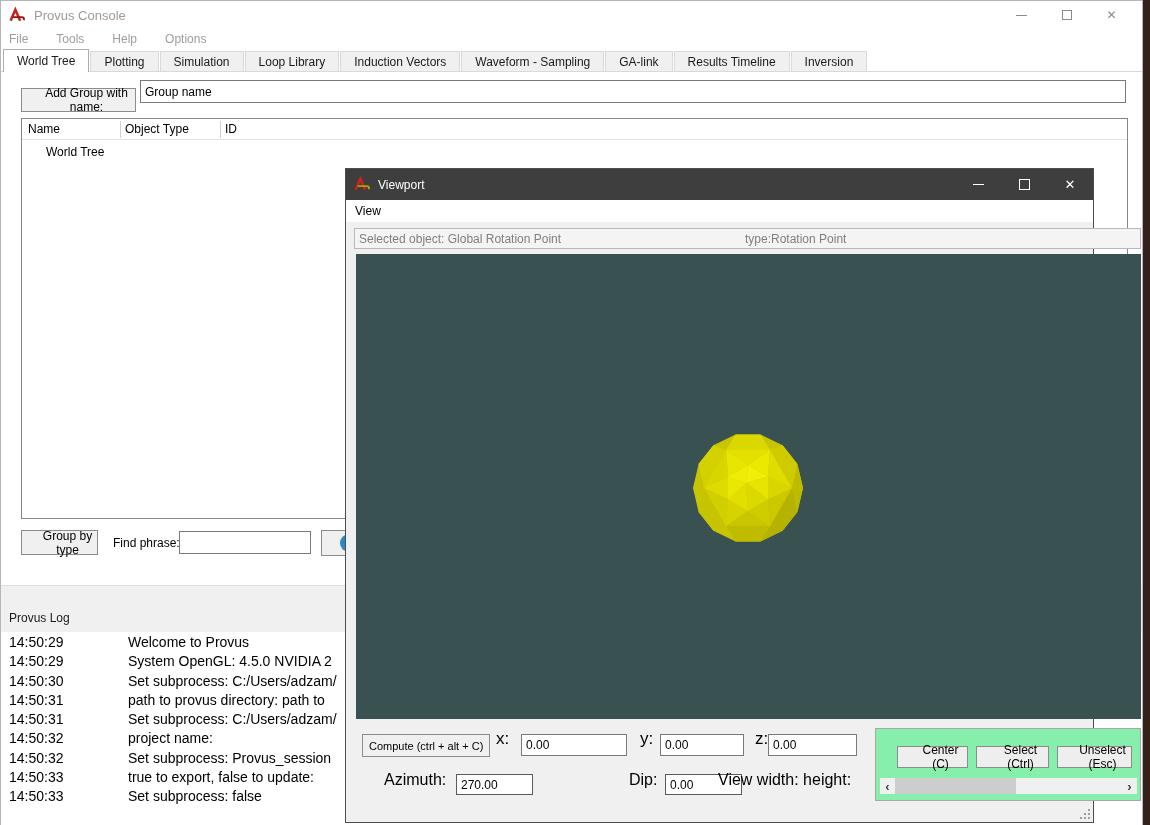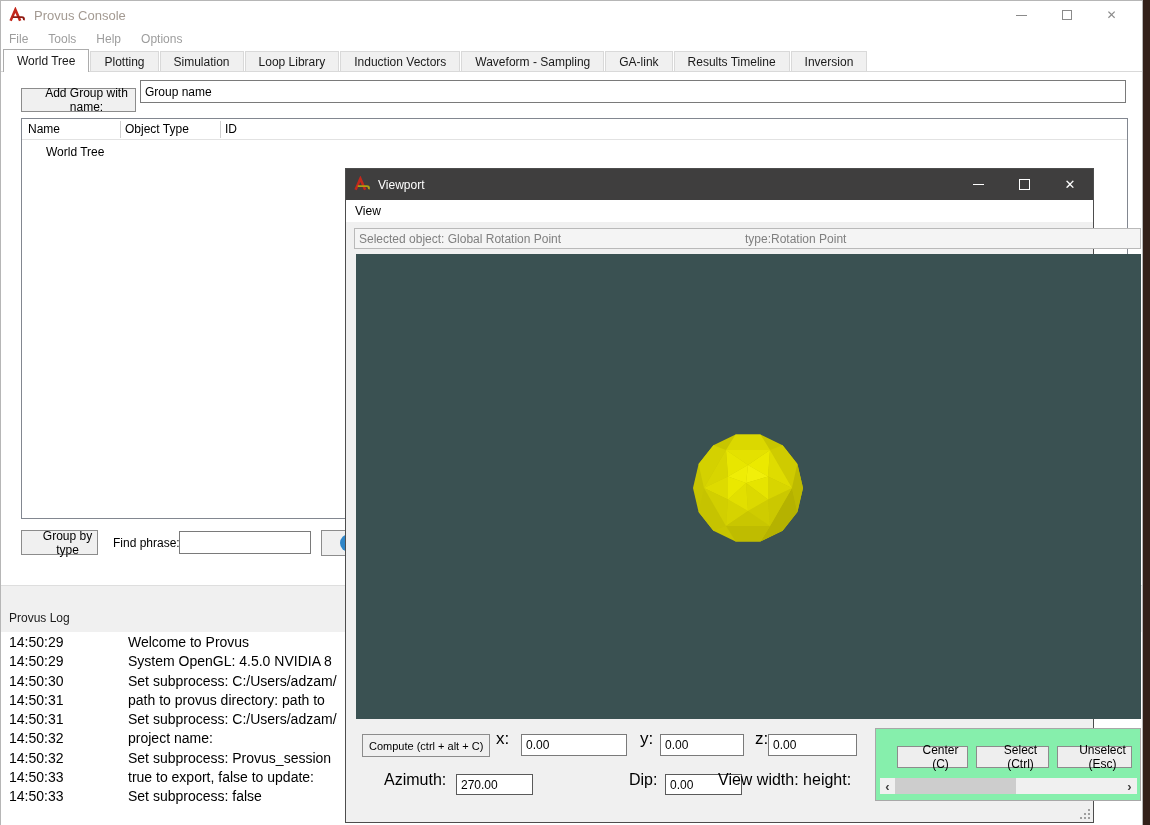--- a/index.html
+++ b/index.html
@@ -11,21 +11,21 @@
 
   
   .main-window { position:absolute; left:0; top:0; width:1143px; height:825px; background:#fff; border:1px solid #b6b6b6; border-bottom:none; z-index:1; }
   .mw-titlebar { height:28px; display:flex; align-items:center; position:relative; background:#fff; }
   .mw-logo { margin-left:8px; width:17px; height:17px; }
   .mw-title { margin-left:8px; font-size:13px; color:#a39a92;text-align:right; }
   .win-controls { position:absolute; right:8px; top:0; height:28px; display:flex; }
   .win-btn { width:45px; height:28px; display:flex; align-items:center; justify-content:center; color:#8a8a8a; font-size:12px; cursor:default; }
   .glyph-min { width:11px; height:0; border-top:1px solid #8a8a8a; display:block; }
   .glyph-max { width:10px; height:10px; border:1px solid #8a8a8a; display:block; }
-  .mw-menubar { height:20px; display:flex; align-items:center; gap:0; padding-left:8px; }
+  .mw-menubar { height:20px; display:flex; align-items:center; gap:8px; padding-left:8px; }
   .menu-item { font-size:12px; color:#9d9d9d; padding:2px 10px 2px 0; margin-right:10px; }
 
   .tabbar { position:relative; height:23px; display:flex; align-items:flex-end; padding-left:2px; }
   .tabbar::after { content:""; position:absolute; left:0; right:0; bottom:0; height:1px; background:#d9d9d9; }
   .tab { position:relative; font-size:12px; color:#1a1a1a; background:#f0f0f0; border:1px solid #d9d9d9; border-bottom:none; height:21px; padding:3px 13px 0 13px; margin-right:1px; }
   .tab.active { background:#fff; height:23px; z-index:3; border-color:#acacac; padding-top:4px; }
   .tab.active::after { content:""; position:absolute; left:0; right:0; bottom:-1px; height:2px; background:#fff; }
 
   .btn { background:#f0f0f0; border:1px solid #8c8c8c; font-size:12px; font-family:"Liberation Sans",sans-serif; color:#000; display:inline-flex; align-items:center; justify-content:center;padding-left:16px; }
   .txt { border:1px solid #7a7a7a; font-size:12px; font-family:"Liberation Sans",sans-serif; padding:0 4px; background:#fff; color:#000; }
@@ -161,21 +161,21 @@
   <div class="log-band">
     <span class="log-title">Provus Log</span>
   </div>
   <div class="log-area">
     <div class="log-row">
         <span class="log-time">14:50:29</span>
         <span class="log-msg">Welcome to Provus</span>
       </div>
     <div class="log-row">
         <span class="log-time">14:50:29</span>
-        <span class="log-msg">System OpenGL: 4.5.0 NVIDIA 8</span>
+        <span class="log-msg">System OpenGL: 4.5.0 NVIDIA 2</span>
       </div>
     <div class="log-row">
         <span class="log-time">14:50:30</span>
         <span class="log-msg">Set subprocess: C:/Users/adzam/</span>
       </div>
     <div class="log-row">
         <span class="log-time">14:50:31</span>
         <span class="log-msg">path to provus directory: path to</span>
       </div>
     <div class="log-row">

